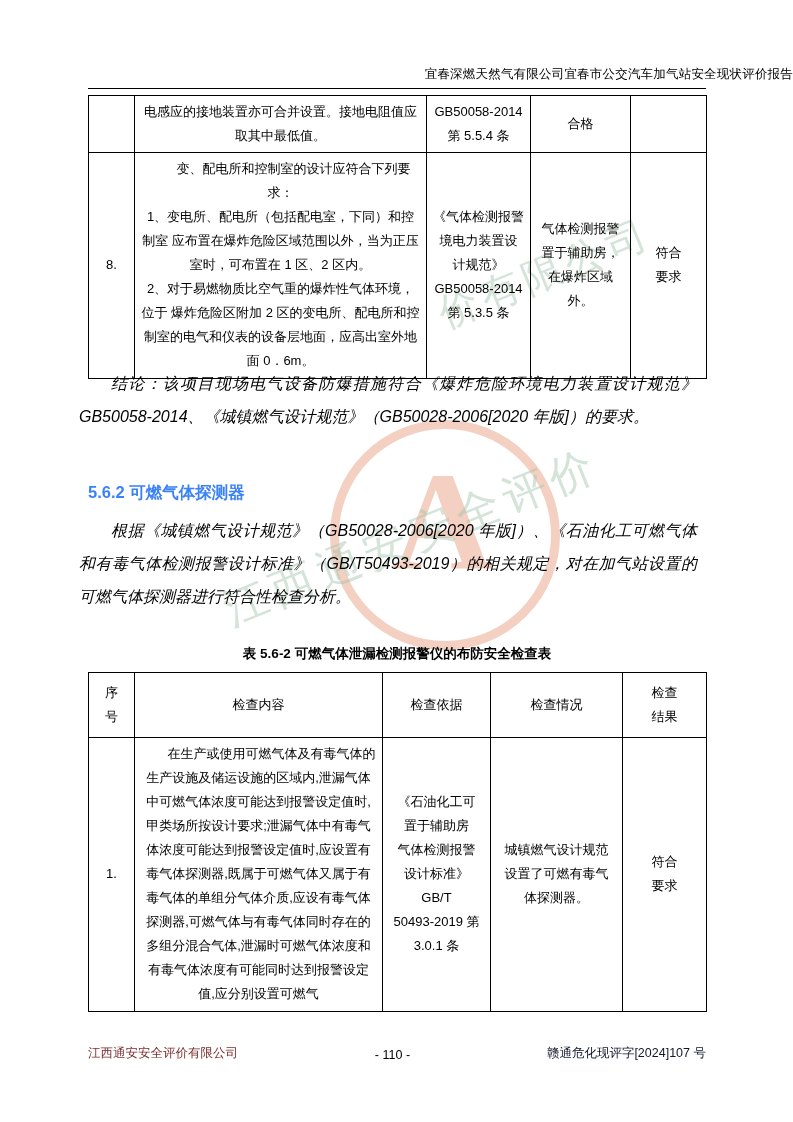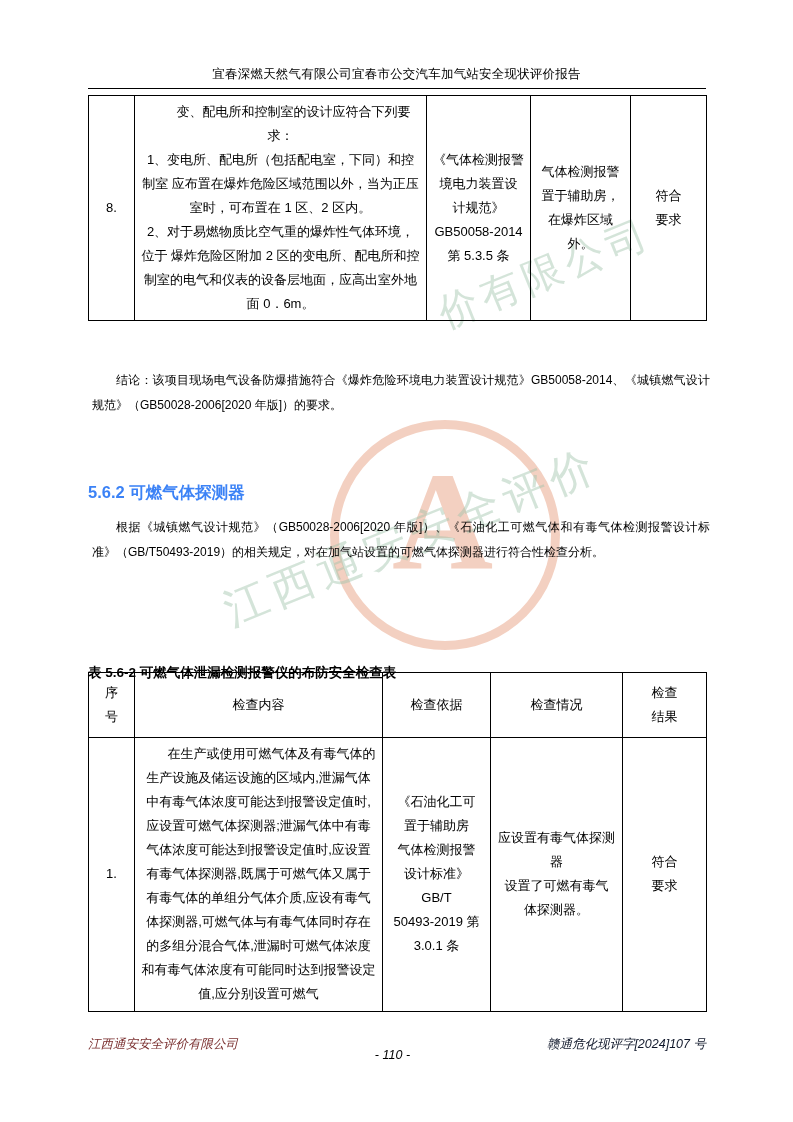--- a/index.html
+++ b/index.html
@@ -85,43 +85,42 @@
   .content {
     position: relative;
     z-index: 2;
   }
   
   .doc-header {
     position: absolute;
     top: 66px;
     left: 0;
     width: 793px;
-    text-align: center;
+    text-align: right;
     font-size: 12.5px;
     letter-spacing: 0.2px;
   }
   .header-rule {
     position: absolute;
     top: 88px;
     left: 88px;
     width: 618px;
     height: 1px;
     background: #000;
   }
   
   .doc-footer {
     position: absolute;
     top: 1027px;
     left: 88px;
     width: 618px;
     font-size: 12.5px;
     display: flex;
     justify-content: space-between;
-    align-items: center;
-    font-style: italic;
+    align-items: flex-end;
   }
   .footer-left { color: #7a2f2f; }
   .footer-center { color: #000; margin-top: 21px; }
   .footer-right { color: #0f172a; }
 
   
   table.doc-tbl {
     border-collapse: collapse;
     table-layout: fixed;
   }
@@ -140,44 +139,44 @@
   .tbl1-wrap {
     position: absolute;
     left: 88px;
     top: 95px;
     width: 618px;
   }
   .tbl1-wrap table { width: 618px; }
   
   .para {
     position: absolute;
-    left: 92px;
-    width: 618px;
-    font-size: 12px;
+    left: 79px;
+    width: 618px;
+    font-size: 16px;
     line-height: 2.05;
     text-align: justify;
     text-justify: inter-ideograph;
+    font-style: italic;
   }
   .para-indent { text-indent: 2em; }
   .sec-heading {
     position: absolute;
     left: 88px;
     width: 618px;
     font-size: 16.5px;
     font-weight: bold;
     color: #3b82f6;
   }
   .tbl-caption {
     position: absolute;
     left: 88px;
     width: 618px;
-    text-align: left;
+    text-align: center;
     font-size: 13.5px;
     font-weight: bold;
-    margin-top: 19px;
   }
   
   .tbl2-wrap {
     position: absolute;
     left: 88px;
     top: 672px;
     width: 618px;
   }
   .tbl2-wrap table { width: 618px; }
   .cell-small { font-size: 12.5px; line-height: 1.72; }
@@ -202,20 +201,32 @@
     <div class="tbl1-wrap">
       <table class="doc-tbl">
         <colgroup>
           <col style="width:46px">
           <col style="width:292px">
           <col style="width:104px">
           <col style="width:100px">
           <col style="width:76px">
         </colgroup>
         <tbody>
+          <tr>
+            <td></td>
+            <td class="just">
+              <span style="display:inline-block;text-indent:0;">电感应的接地装置亦可合并设置。接地电阻值应取其中最低值。</span>
+            </td>
+            <td>
+              <div>GB50058-2014</div>
+              <div>第 5.5.4 条</div>
+            </td>
+            <td>合格</td>
+            <td></td>
+          </tr>
           <tr>
             <td>8.</td>
             <td class="just">
               <div style="text-indent:2em;">变、配电所和控制室的设计应符合下列要求：</div>
               <div>1、变电所、配电所（包括配电室，下同）和控制室 应布置在爆炸危险区域范围以外，当为正压室时，可布置在 1 区、2 区内。</div>
               <div>2、对于易燃物质比空气重的爆炸性气体环境，位于 爆炸危险区附加 2 区的变电所、配电所和控制室的电气和仪表的设备层地面，应高出室外地面 0．6m。</div>
             </td>
             <td>
               <div>《气体检测报警</div>
               <div>境电力装置设</div>
@@ -265,32 +276,32 @@
             <td>检查依据</td>
             <td>检查情况</td>
             <td>
               <div>检查</div>
                 <div>结果</div>
             </td>
           </tr>
           <tr>
             <td>1.</td>
             <td class="just cell-small">
-              <div style="text-indent:2em;">在生产或使用可燃气体及有毒气体的生产设施及储运设施的区域内,泄漏气体中有毒气体浓度可能达到报警设定值时,应设置可燃气体探测器;泄漏气体中有毒气体浓度可能达到报警设定值时,应设置有毒气体探测器,既属于可燃气体又属于有毒气体的单组分气体介质,应设有毒气体探测器,可燃气体与有毒气体同时存在的多组分混合气体,泄漏时可燃气体浓度和有毒气体浓度有可能同时达到报警设定值,应分别设置可燃气</div>
+              <div style="text-indent:2em;">在生产或使用可燃气体及有毒气体的生产设施及储运设施的区域内,泄漏气体中可燃气体浓度可能达到报警设定值时,甲类场所按设计要求;泄漏气体中有毒气体浓度可能达到报警设定值时,应设置有毒气体探测器,既属于可燃气体又属于有毒气体的单组分气体介质,应设有毒气体探测器,可燃气体与有毒气体同时存在的多组分混合气体,泄漏时可燃气体浓度和有毒气体浓度有可能同时达到报警设定值,应分别设置可燃气</div>
             </td>
             <td class="cell-small">
               <div>《石油化工可</div>
               <div>置于辅助房</div>
               <div>气体检测报警</div>
               <div>设计标准》GB/T</div>
               <div>50493-2019 第</div>
               <div>3.0.1 条</div>
             </td>
             <td class="cell-small">
-              <div>应设置有毒气体探测器</div>
+              <div>城镇燃气设计规范</div>
               <div>设置了可燃有毒气</div>
               <div>体探测器。</div>
             </td>
             <td class="cell-small">
               <div>符合</div>
               <div>要求</div>
             </td>
           </tr>
         </tbody>
       </table>

